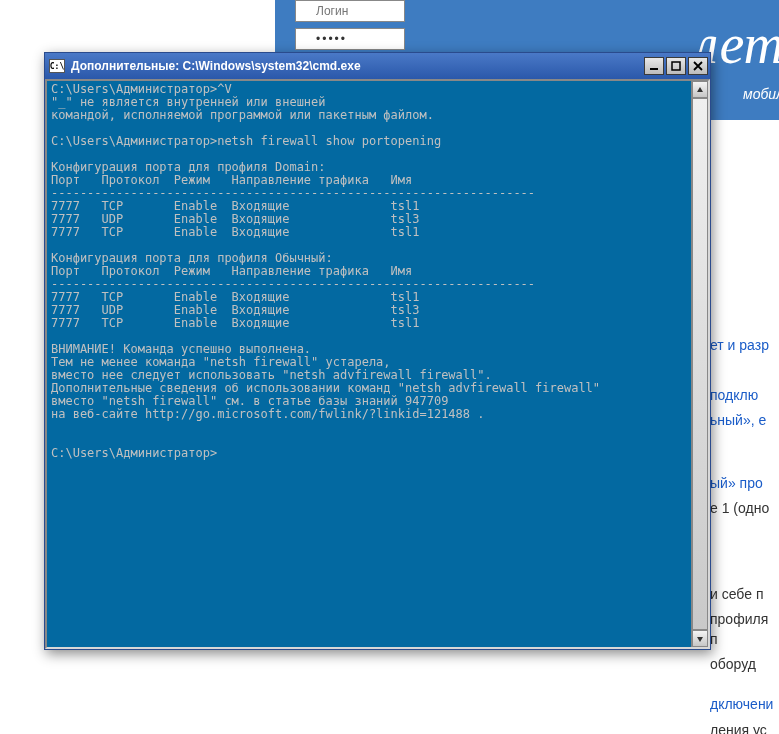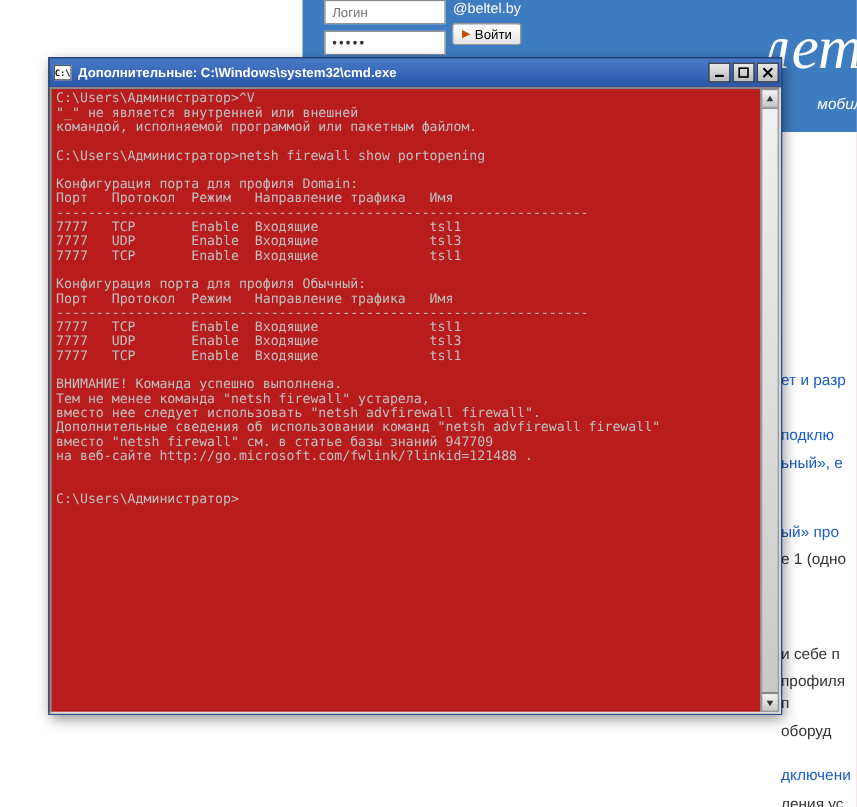--- a/index.html
+++ b/index.html
@@ -21,21 +21,21 @@
     margin-left: 275px;
     position: relative;
   }
   .login-box {
     position: absolute; top: 0; left: 20px;
     display: flex; gap: 6px;
   }
   .login-input {
     width: 110px; height: 22px;
     background: #fff; border: 1px solid #888;
-    padding: 2px 6px; font-size: 12px;
+    padding: 2px 20px; font-size: 12px;
     color: #777;
   }
   .pw-input { letter-spacing: 2px; color: #333; }
   .suffix-text { color: #fff; font-size: 13px; align-self: center; }
   .login-col { display: flex; flex-direction: column; gap: 6px; }
   .enter-btn {
     background: linear-gradient(#fff,#e4e4e4);
     border: 1px solid #999;
     border-radius: 3px;
     font-size: 12px;
@@ -98,21 +98,21 @@
     background: linear-gradient(#e8e8e8,#bcbcbc);
     border: 1px solid #3a3a3a;
     display: flex; align-items: center; justify-content: center;
     font-size: 11px; font-family: Arial; font-weight: bold;
     cursor: pointer; color: #000;
   }
   .tb-btn svg { width: 10px; height: 10px; }
 
   .cmd-body {
     flex: 1;
-    background: #b91c1c;
+    background: #0369a1;
     border: 2px solid #d8d8d8;
     border-top-color: #888;
     border-left-color: #888;
     position: relative;
     display: flex;
   }
   .cmd-text {
     flex: 1;
     padding: 2px 4px;
     color: #c0c0c0;
@@ -146,27 +146,20 @@
 </style>
 </head>
 <body>
 
 <div class="page-bg">
   <div class="blue-band">
     <div class="login-box">
       <div class="login-col">
         <input class="login-input" placeholder="Логин" style="">
         <input class="login-input pw-input" type="password" value="•••••" style="">
-      </div>
-      <div class="login-col">
-        <span class="suffix-text">@beltel.by</span>
-        <button class="enter-btn">
-          <span class="enter-arrow">▶</span>
-          <span>Войти</span>
-        </button>
       </div>
     </div>
     <div class="big-text">лет</div>
     <div class="sub-text">мобил</div>
   </div>
 
   <div class="content-area">
     <div class="spacer"></div>
     <p class="link" style="margin-left:430px">ет и разр</p>
     <p class="link" style="margin-left:430px;margin-top:30px">подклю</p>

